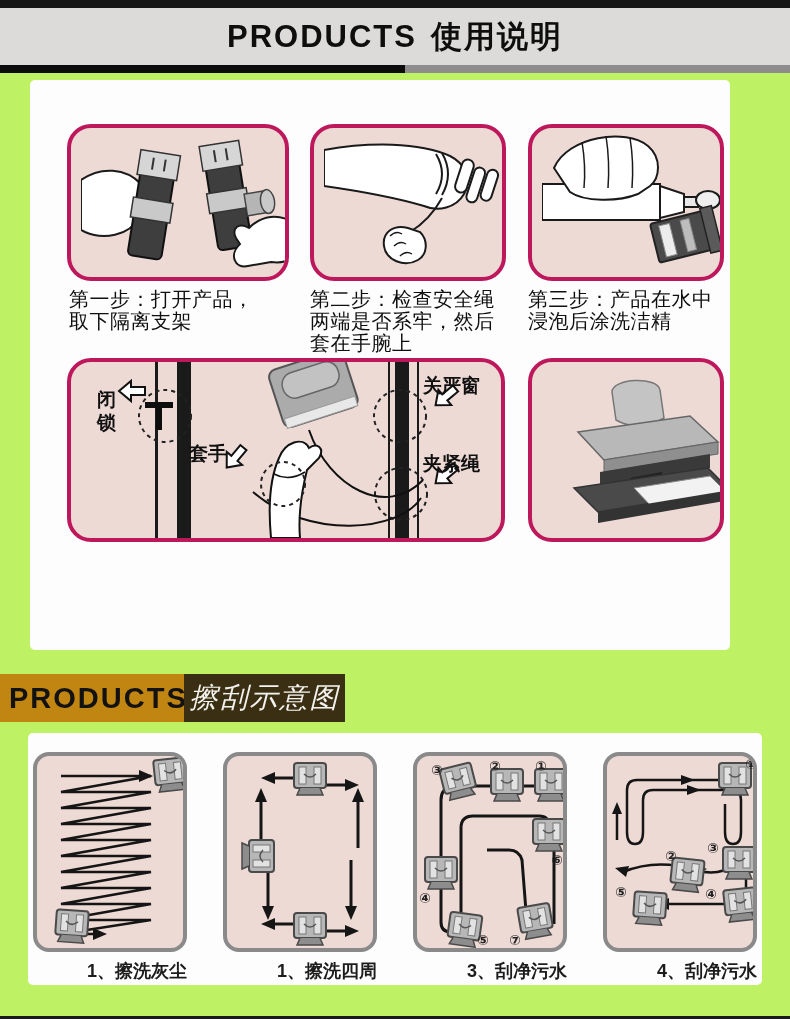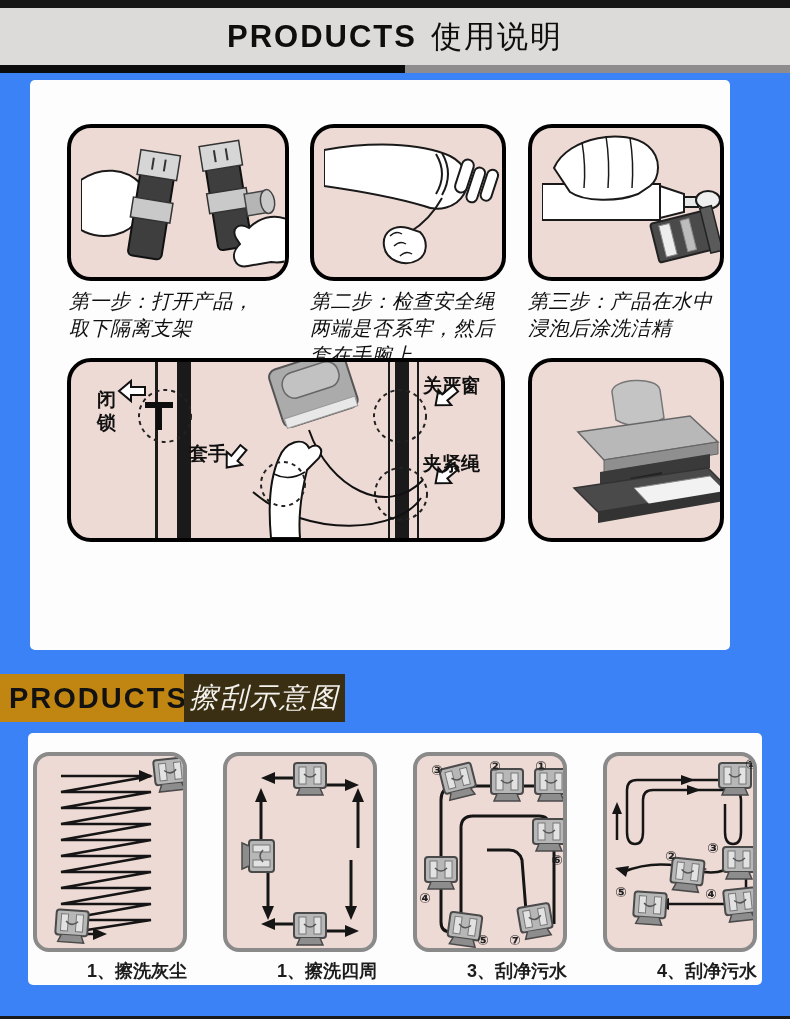--- a/index.html
+++ b/index.html
@@ -1,32 +1,32 @@
 <!DOCTYPE html>
 <html><head>
 <meta charset="utf-8">
 <style>
   html,body{margin:0;padding:0;}
   body{font-family:"Liberation Sans","DejaVu Sans",sans-serif;}
-  .page{position:relative;width:790px;height:1019px;background:#3b82f6;overflow:hidden;}
+  .page{position:relative;width:790px;height:1019px;background:#bef264;overflow:hidden;}
   .topbar{position:absolute;left:0;top:0;width:790px;height:8px;background:#161616;}
   .band{position:absolute;left:0;top:8px;width:790px;height:57px;background:#dcdbd9;
         display:flex;align-items:center;justify-content:center;}
   .band .en{font-size:31px;font-weight:bold;letter-spacing:2px;color:#0e0e0e;}
-  .band .zh{font-size:31px;font-weight:400;color:#0e0e0e;margin-left:14px;letter-spacing:2px;}
+  .band .zh{font-size:31px;font-weight:700;color:#0e0e0e;margin-left:14px;letter-spacing:2px;}
   .divider{position:absolute;left:0;top:65px;height:8px;}
   .divider.left{width:405px;background:#0c0c0c;}
   .divider.right{left:405px;width:385px;background:#8e8c8c;}
   .panel{position:absolute;background:#fdfdfd;border-radius:5px;}
   .panel1{left:30px;top:80px;width:700px;height:570px;}
   .panel2{left:28px;top:733px;width:734px;height:252px;}
-  .pink{position:absolute;background:#eedad5;border:4px solid #000000;border-radius:24px;box-sizing:border-box;overflow:hidden;padding-left:10px;}
+  .pink{position:absolute;background:#eedad5;border:4px solid #be185d;border-radius:24px;box-sizing:border-box;overflow:hidden;padding-left:10px;}
   .pinksm{border-radius:16px;border-color:#8a8a8a;}
-  .cap{position:absolute;font-size:20px;line-height:27px;color:#0f0f0f;font-weight:500;
-       letter-spacing:0.5px;font-style:italic;}
+  .cap{position:absolute;font-size:20px;line-height:22px;color:#0f0f0f;font-weight:500;
+       letter-spacing:0.5px;}
   .dcap{position:absolute;font-size:18px;font-weight:bold;color:#1c1c1c;text-align:right;width:154px;}
   .hdr2{position:absolute;top:674px;height:48px;display:flex;align-items:center;}
   .hdr2.gold{left:0;width:184px;background:#c18511;}
   .hdr2.gold span{font-size:29px;font-weight:bold;letter-spacing:2px;color:#121212;padding-left:9px;}
   .hdr2.dark{left:184px;width:161px;background:#3b2f13;justify-content:center;font-style:italic;}
   .hdr2.dark span{font-size:28px;color:#f4f2ee;letter-spacing:2px;}
   .wlabel{position:absolute;font-size:19px;font-weight:600;color:#101010;line-height:23px;}
   .badge{position:absolute;font-size:14px;color:#222;font-weight:bold;}
   .botline{position:absolute;left:0;top:1016px;width:790px;height:3px;background:#1a1a1a;}
   svg{display:block;}

